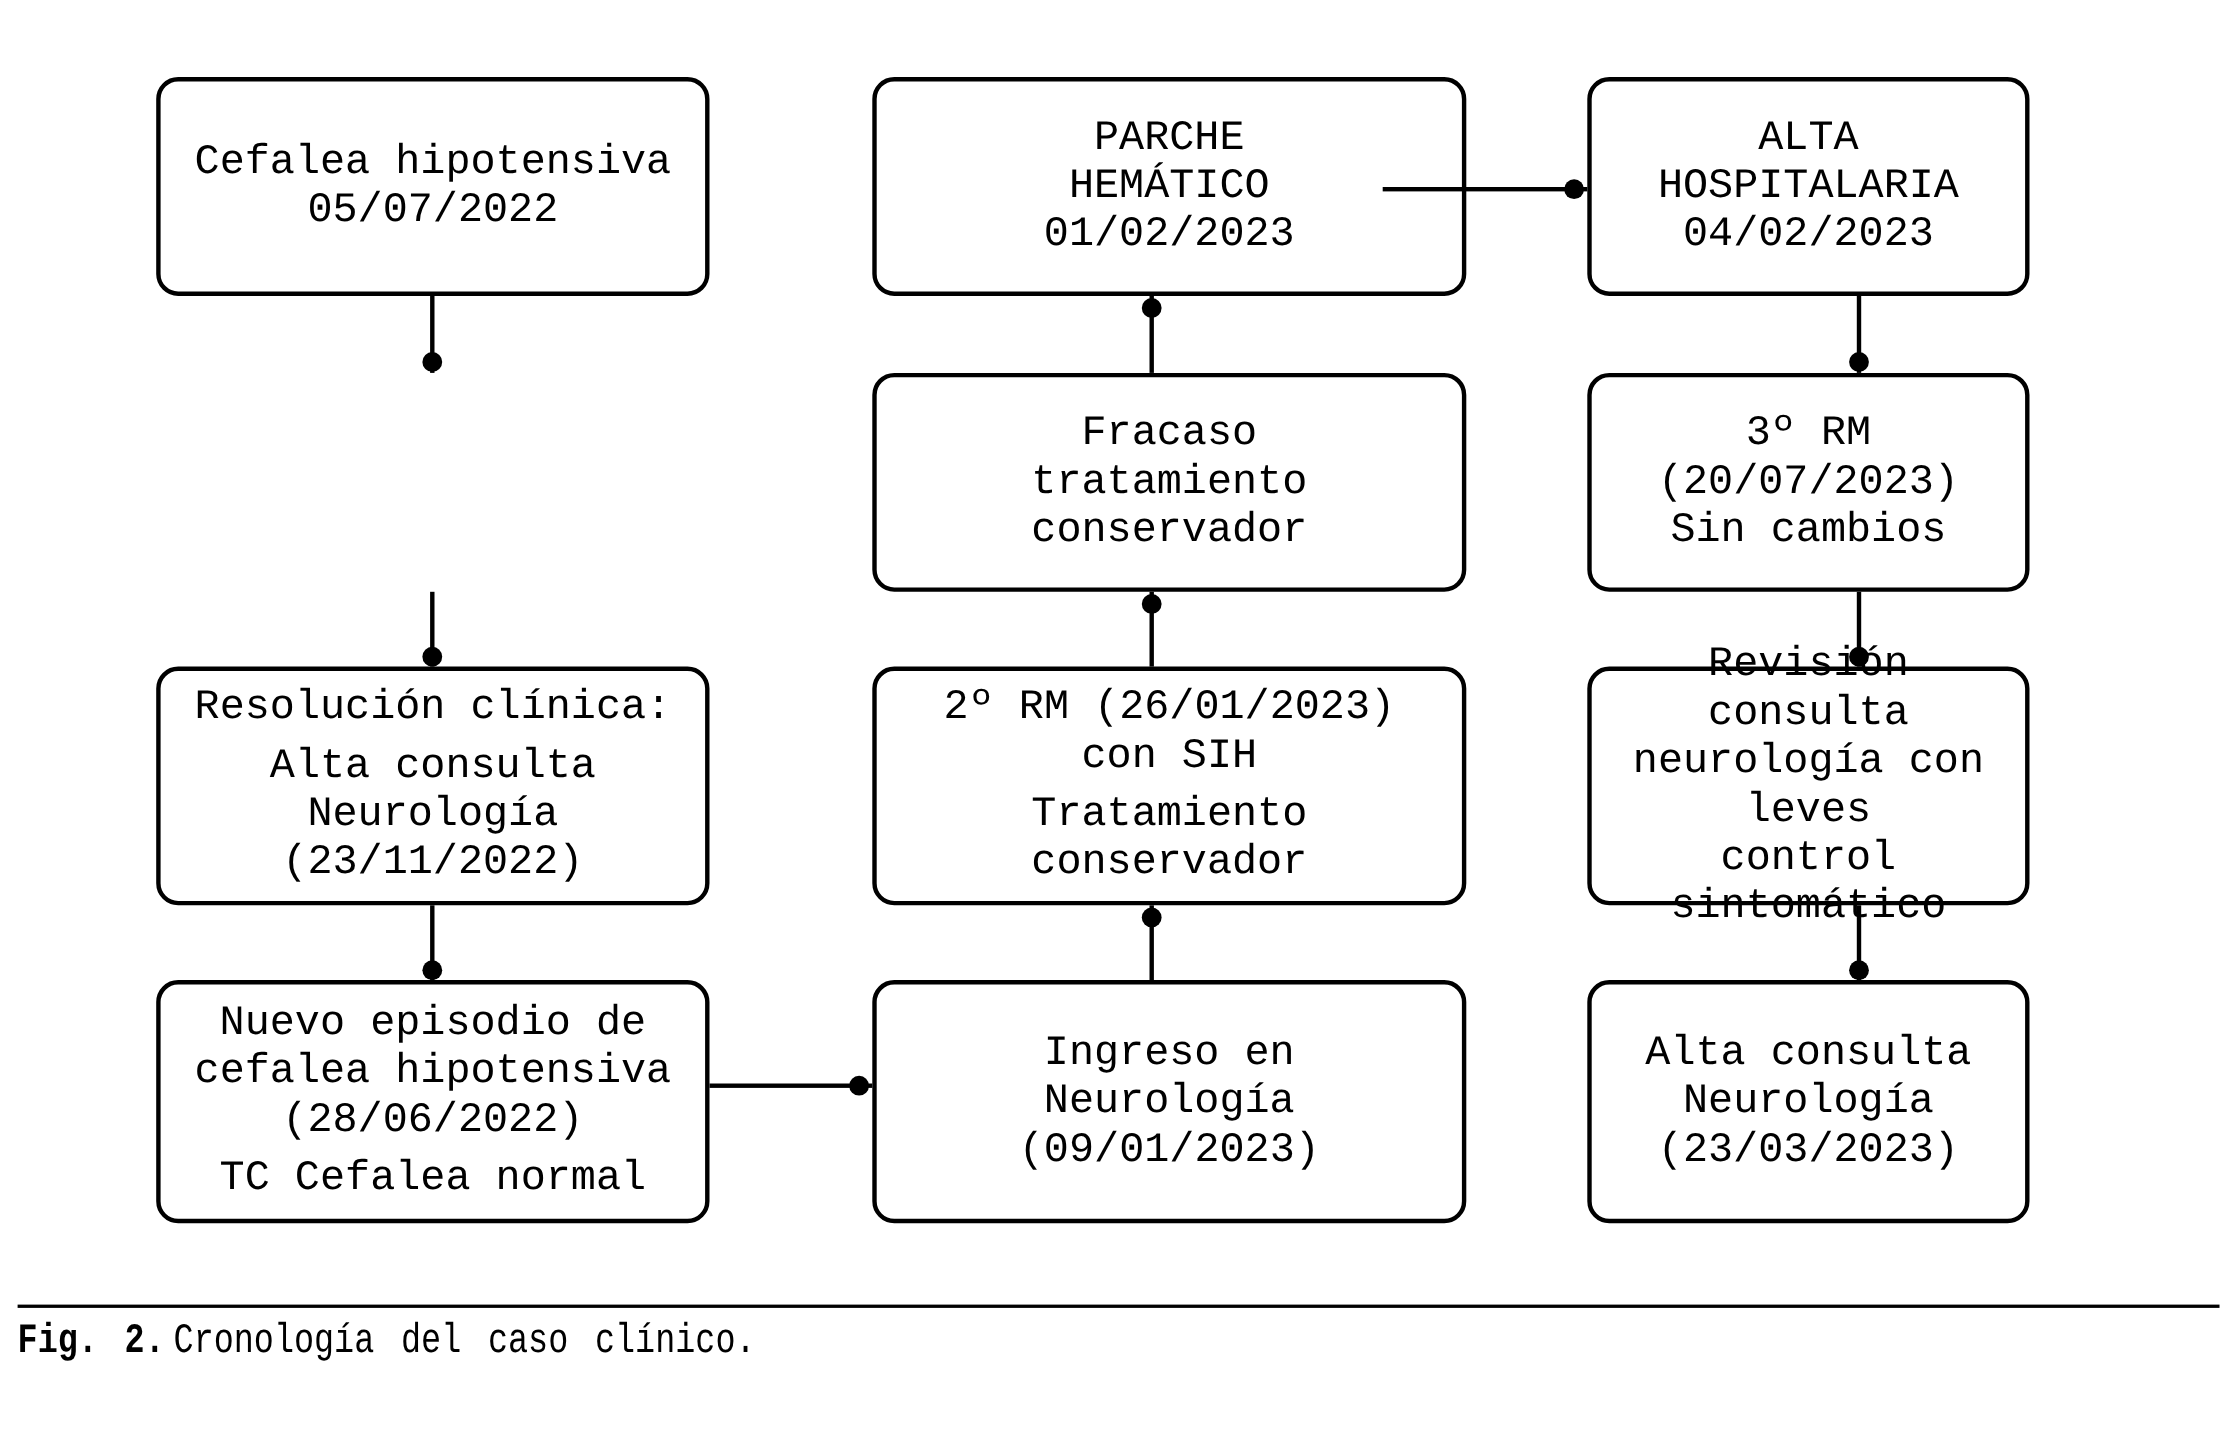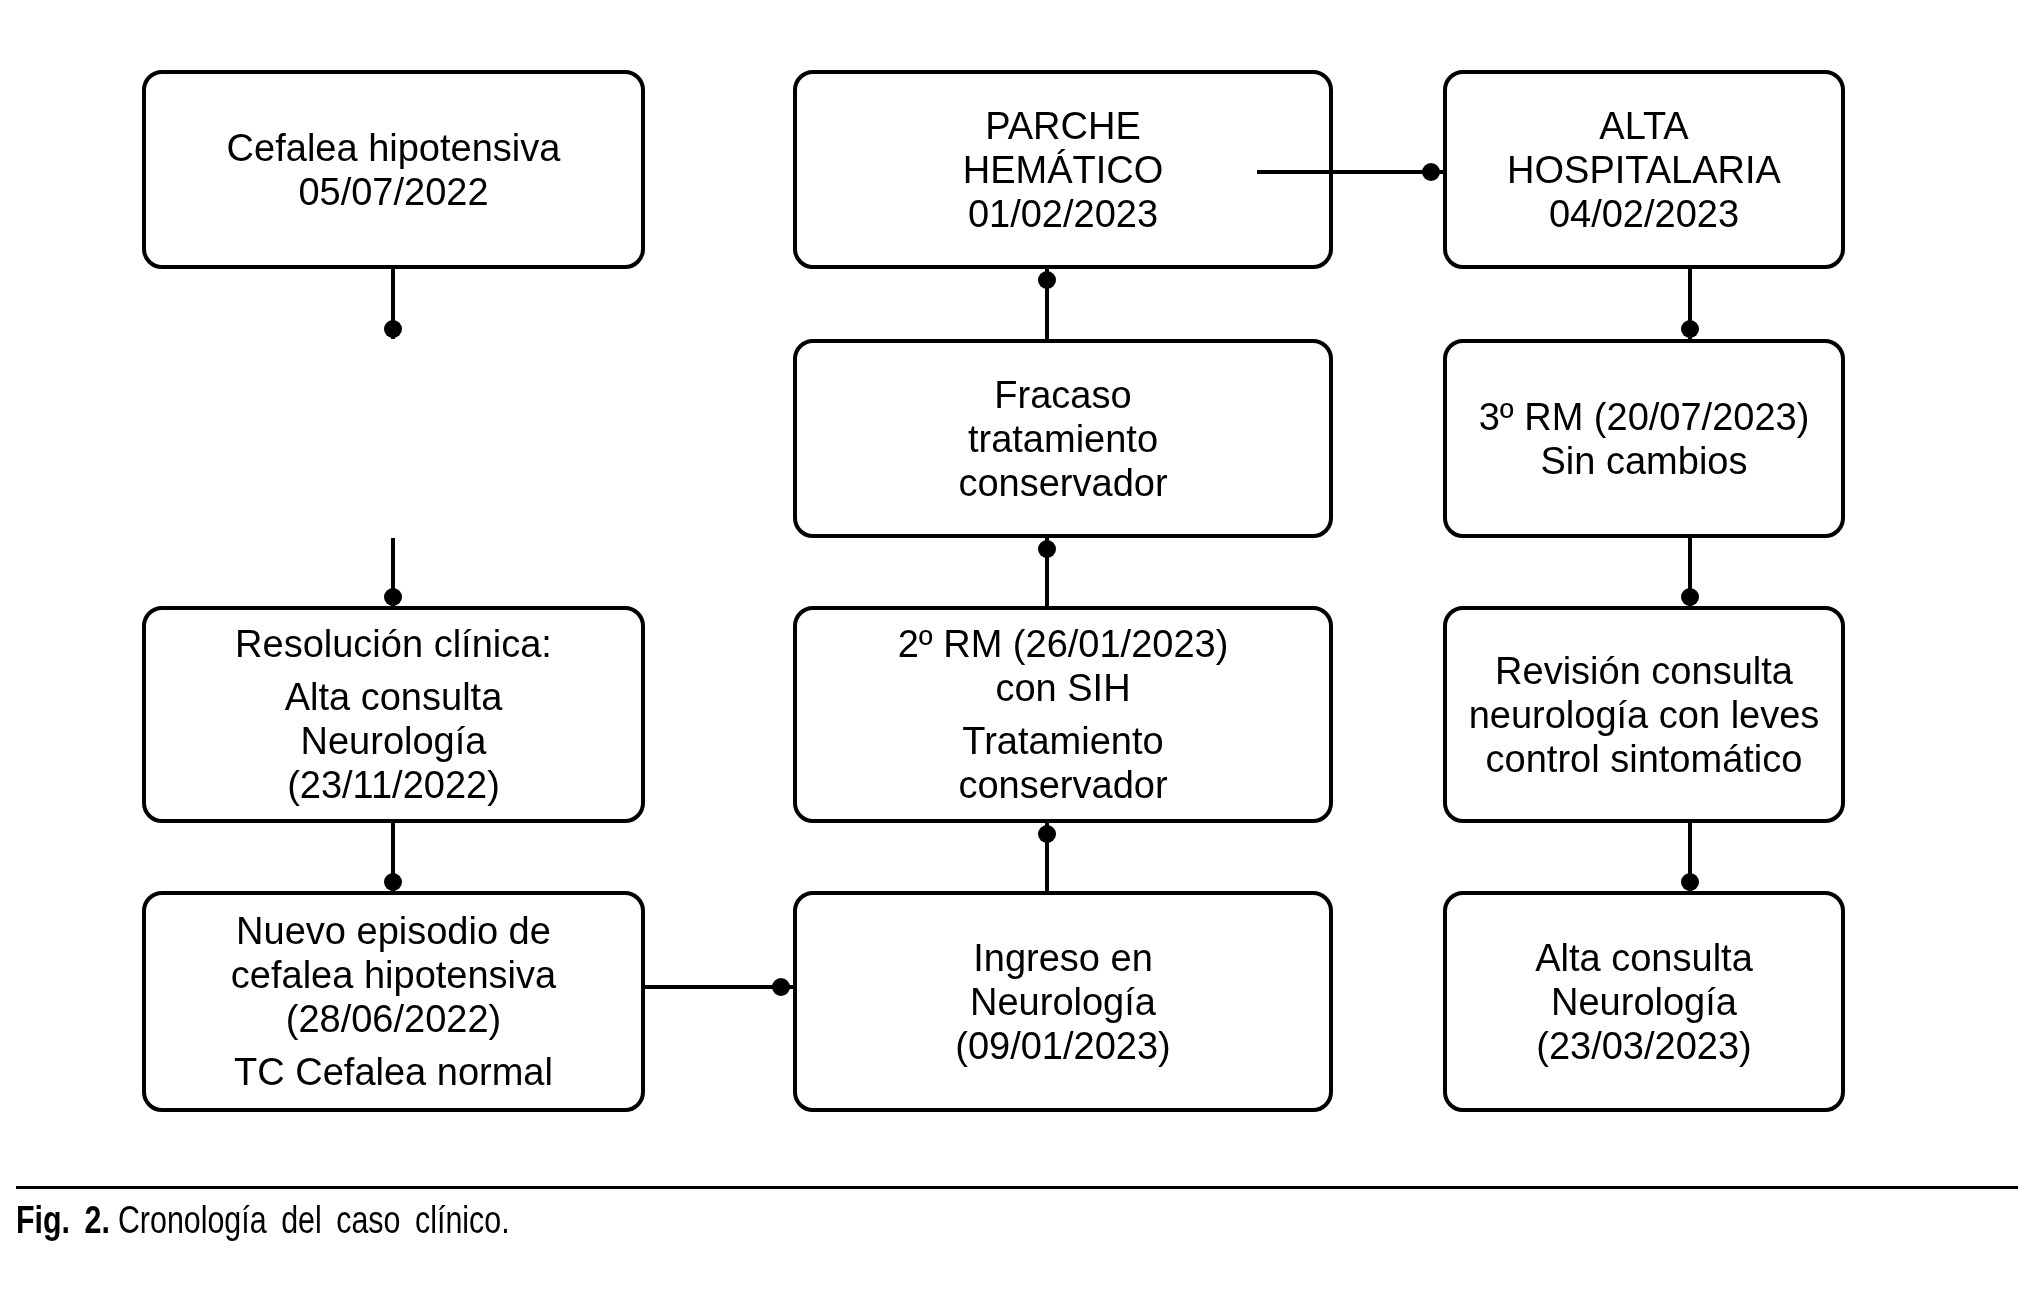--- a/index.html
+++ b/index.html
@@ -5,21 +5,21 @@
   html, body {
     margin: 0;
     padding: 0;
     background: #ffffff;
   }
   #canvas {
     position: relative;
     width: 2018px;
     height: 1307px;
     background: #ffffff;
-    font-family: Liberation Sans, sans-serif;
+    font-family: Liberation Mono, monospace;
     color: #000000;
     overflow: hidden;
   }
   .node {
     position: absolute;
     box-sizing: border-box;
     border: 4px solid #000000;
     border-radius: 20px;
     background: #ffffff;
     display: flex;

